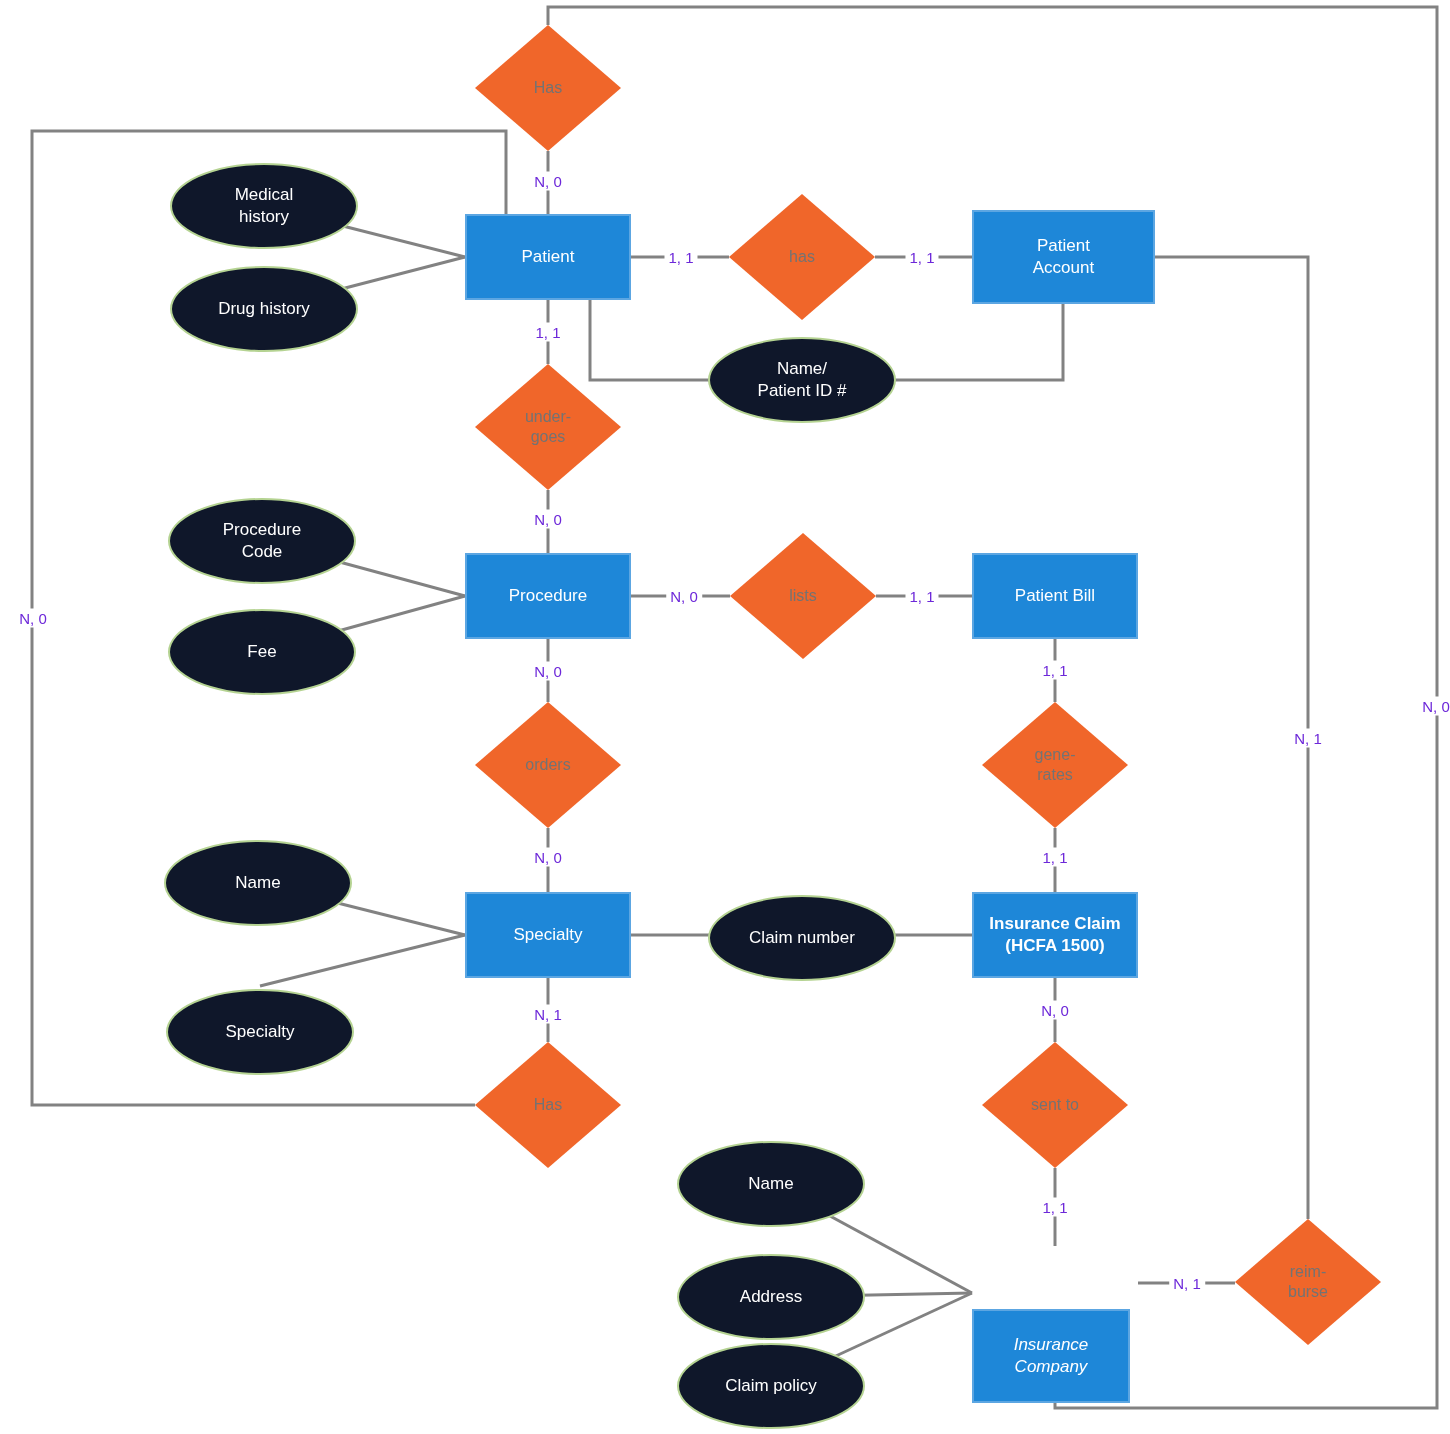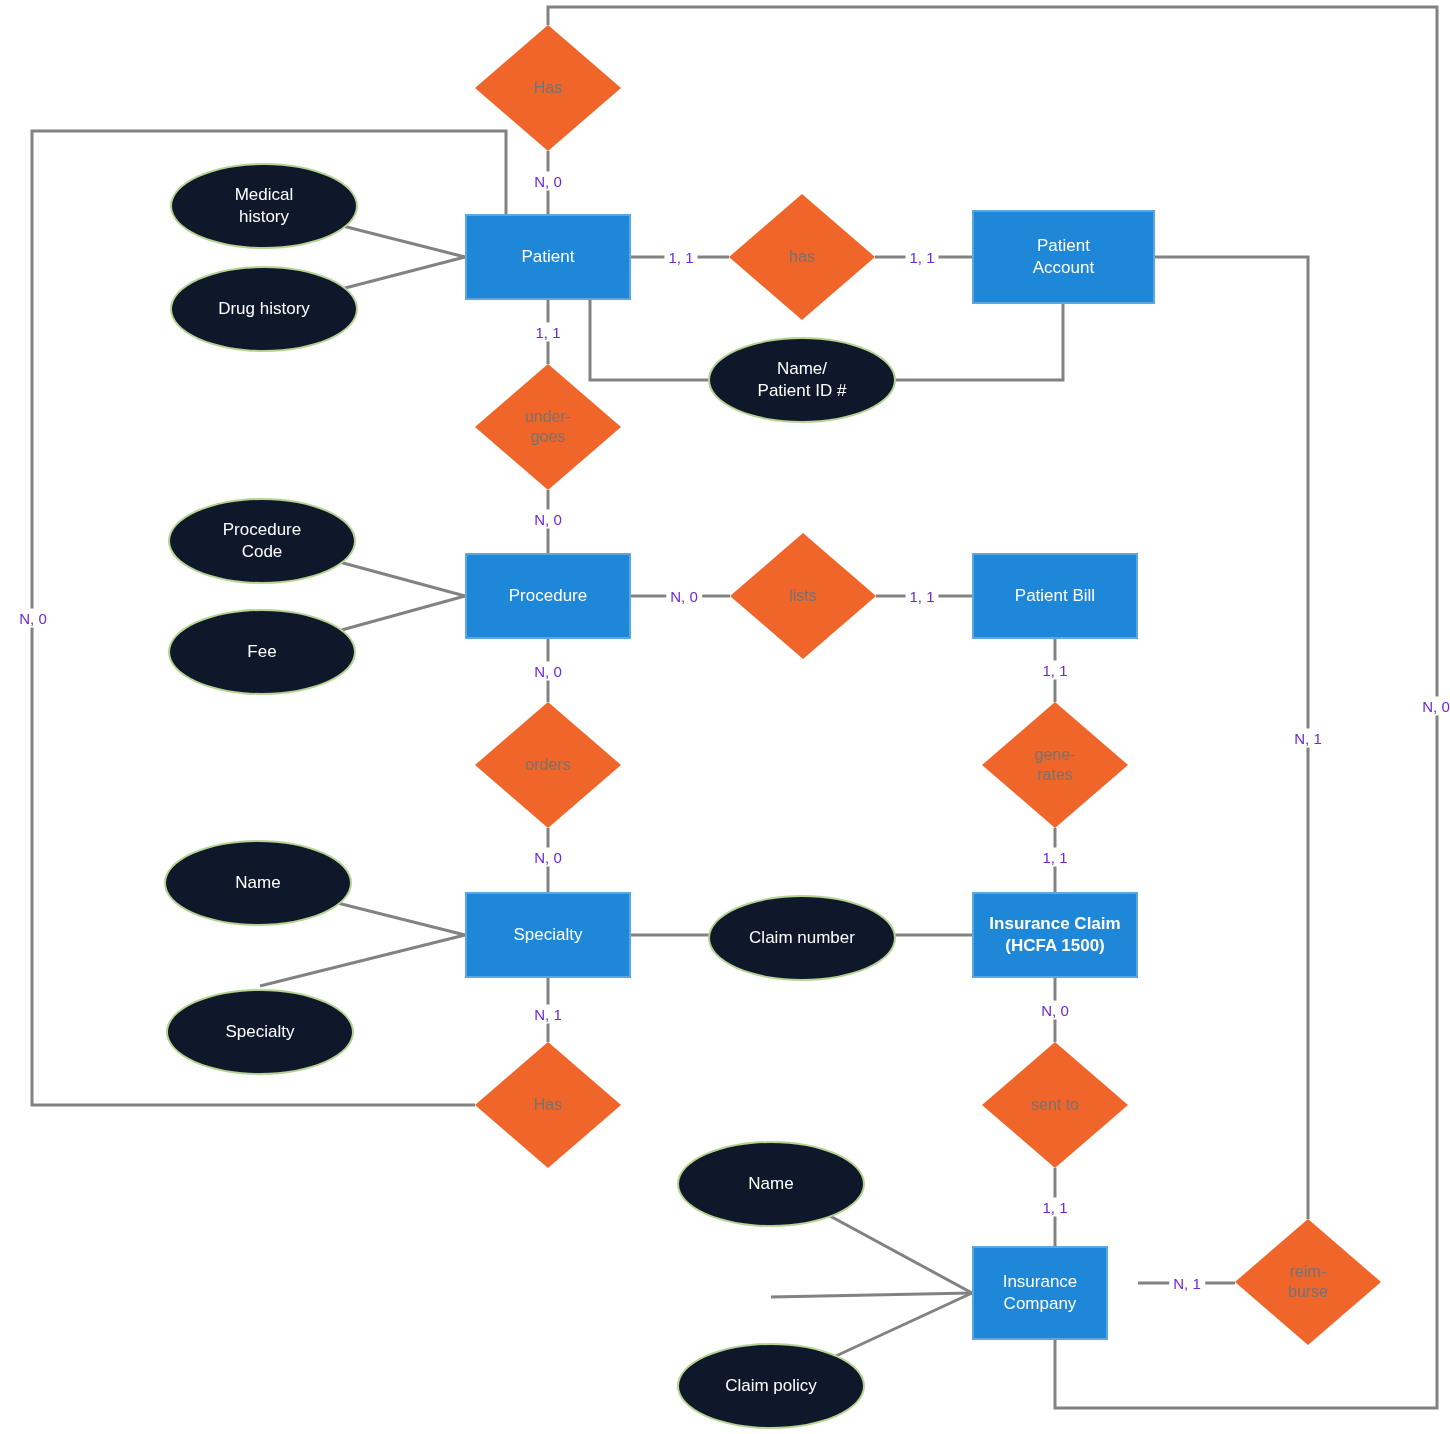--- a/index.html
+++ b/index.html
@@ -152,21 +152,21 @@
   <div class="entity" style="left:972px;top:553px;width:166px;height:86px;">
     <span>Patient Bill</span>
   </div>
   <div class="entity" style="left:465px;top:892px;width:166px;height:86px;">
     <span>Specialty</span>
   </div>
   <div class="entity" style="left:972px;top:892px;width:166px;height:86px;font-weight:bold;">
     <span>Insurance Claim
 (HCFA 1500)</span>
   </div>
-  <div class="entity" style="left:972px;top:1246px;width:136px;height:94px;">
+  <div class="entity" style="left:972px;top:1309px;width:158px;height:94px;font-style:italic;">
     <span>Insurance
 Company</span>
   </div>
 
   <div class="attr" style="left:170px;top:163px;">
     <span>Medical
 history</span>
   </div>
   <div class="attr" style="left:170px;top:266px;">
     <span>Drug history</span>
@@ -186,20 +186,23 @@
     <span>Name</span>
   </div>
   <div class="attr" style="left:166px;top:989px;">
     <span>Specialty</span>
   </div>
   <div class="attr" style="left:708px;top:895px;">
     <span>Claim number</span>
   </div>
   <div class="attr" style="left:677px;top:1141px;">
     <span>Name</span>
+  </div>
+  <div class="attr" style="left:677px;top:1254px;">
+    <span>Address</span>
   </div>
   <div class="attr" style="left:677px;top:1343px;">
     <span>Claim policy</span>
   </div>
 
   <span class="card" style="left:548px;top:181px;">N, 0</span>
   <span class="card" style="left:681px;top:257px;">1, 1</span>
   <span class="card" style="left:922px;top:257px;">1, 1</span>
   <span class="card" style="left:548px;top:332px;">1, 1</span>
   <span class="card" style="left:548px;top:519px;">N, 0</span>

